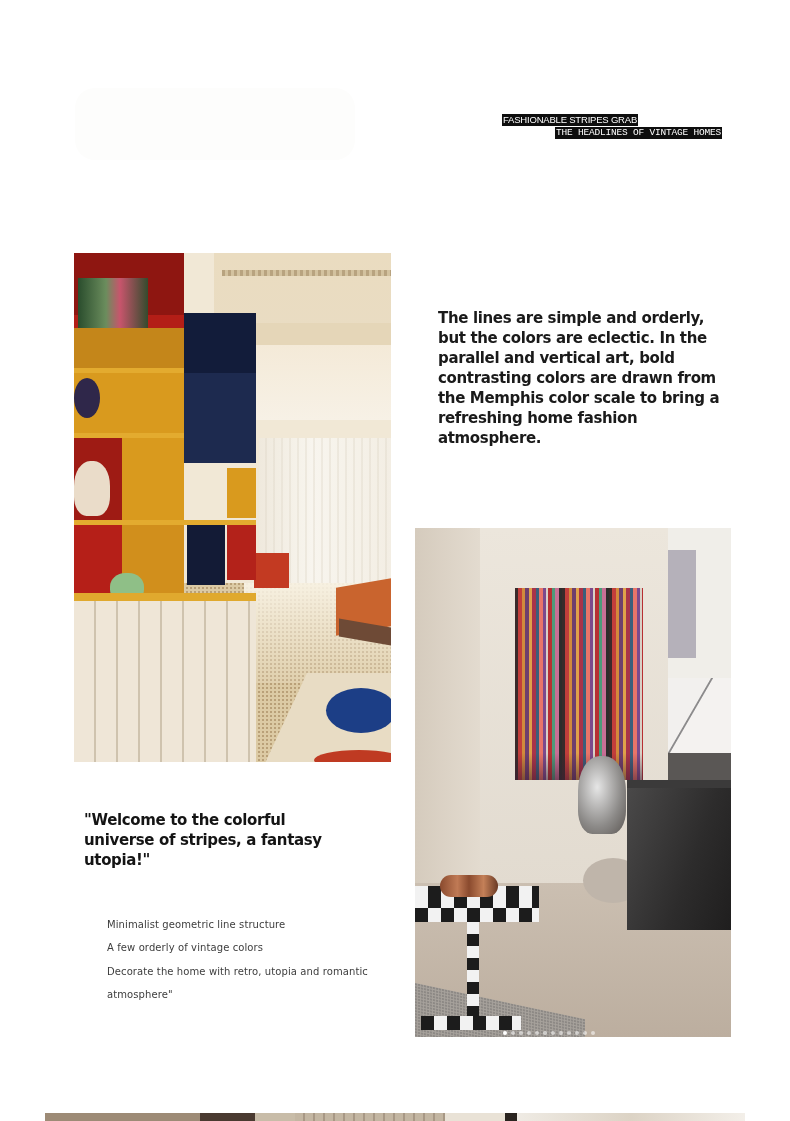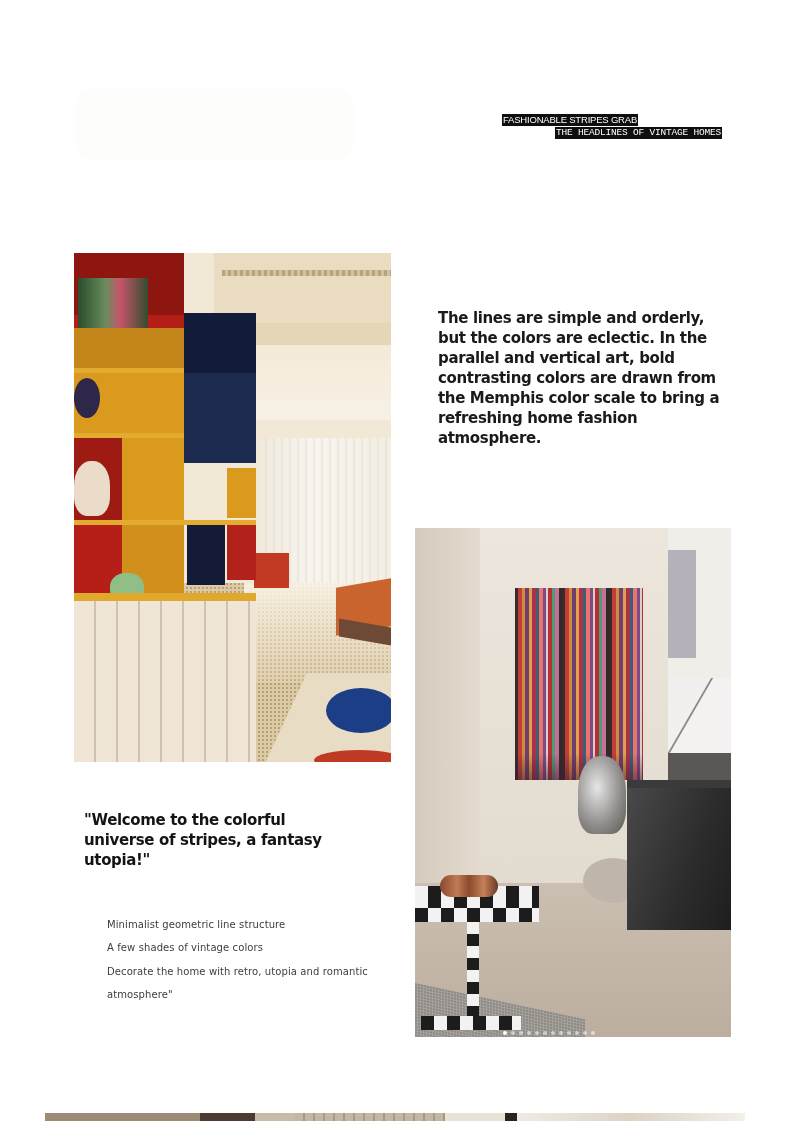--- a/index.html
+++ b/index.html
@@ -188,21 +188,21 @@
     <span class="dot"></span>
     <span class="dot"></span>
     <span class="dot"></span>
   </div>
 </div>
 
 <p class="quote">"Welcome to the colorful universe of stripes, a fantasy utopia!"</p>
 
 <ul class="bullets">
   <li>Minimalist geometric line structure</li>
-  <li>A few shades of vintage colors</li>
+  <li>A few orderly of vintage colors</li>
   <li>Decorate the home with retro, utopia and romantic</li>
   <li>atmosphere"</li>
 </ul>
 
 <div class="bottom-strip">
   <div class="bs-seg" style="width:155px;background:#9d8b76;"></div>
   <div class="bs-seg" style="width:55px;background:#4a3a30;"></div>
   <div class="bs-seg" style="width:40px;background:#c8bca8;"></div>
   <div class="bs-seg" style="width:150px;background:repeating-linear-gradient(90deg,#c3b6a2 0 8px,#a89885 8px 10px);"></div>
   <div class="bs-seg" style="width:60px;background:#e9e2d6;"></div>

